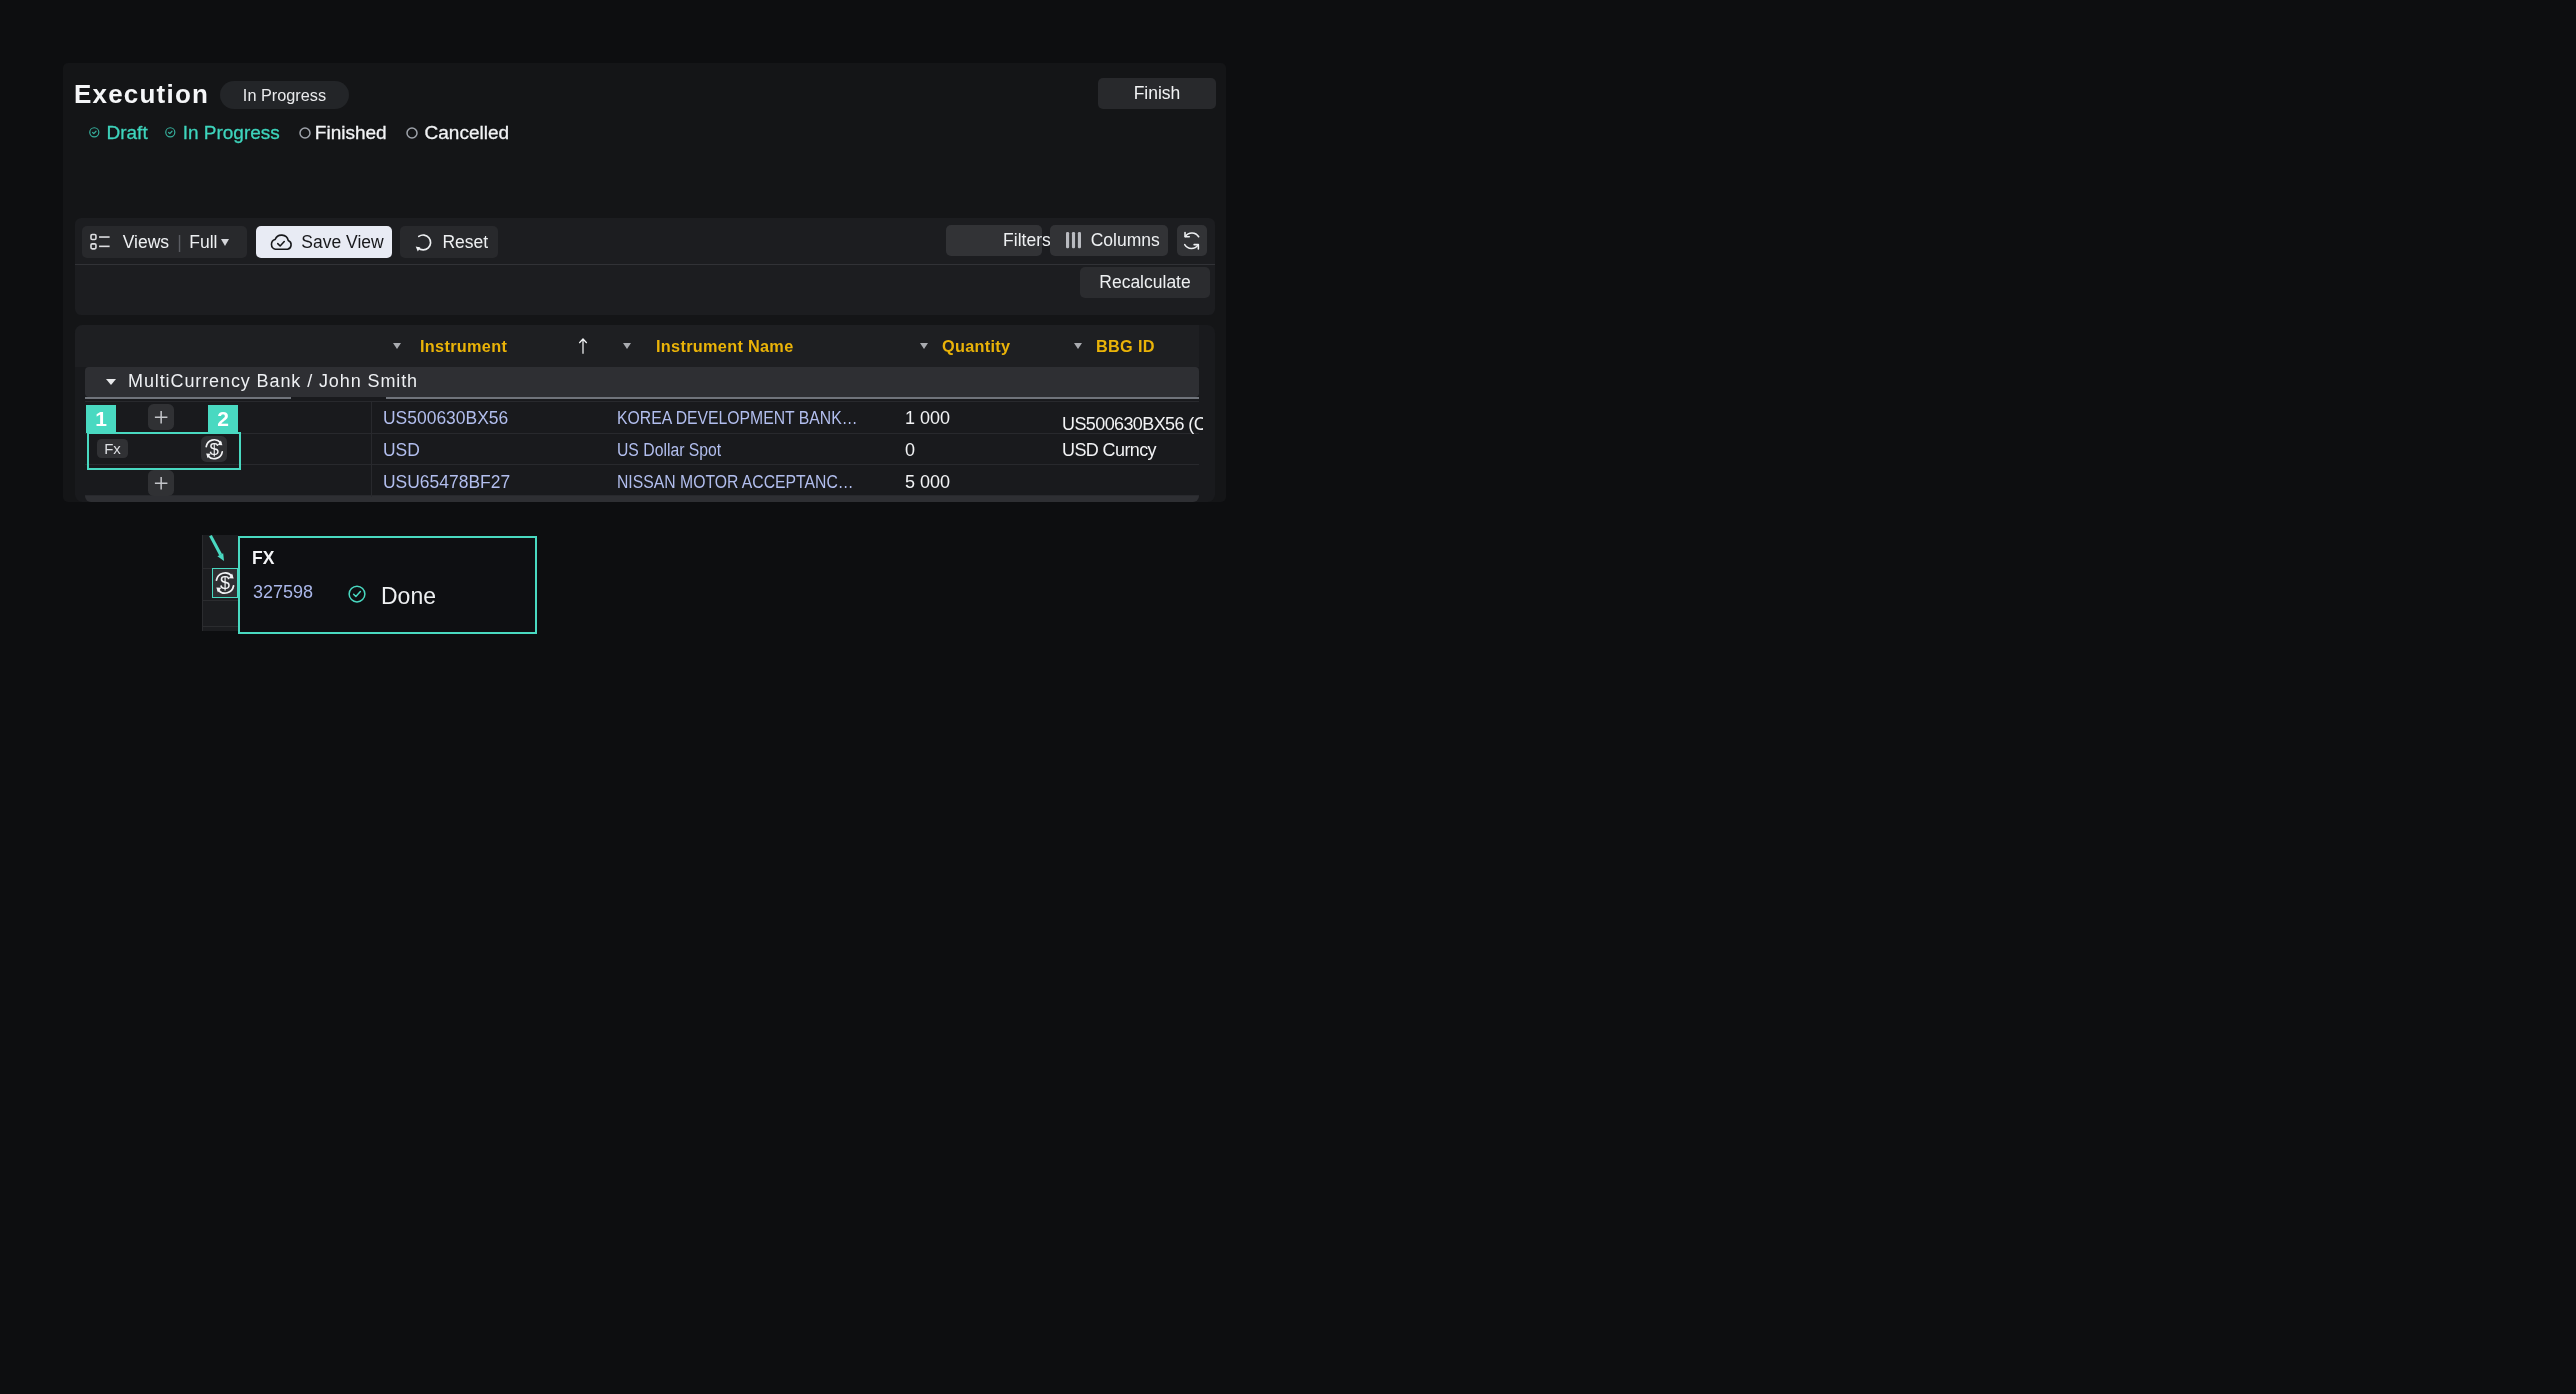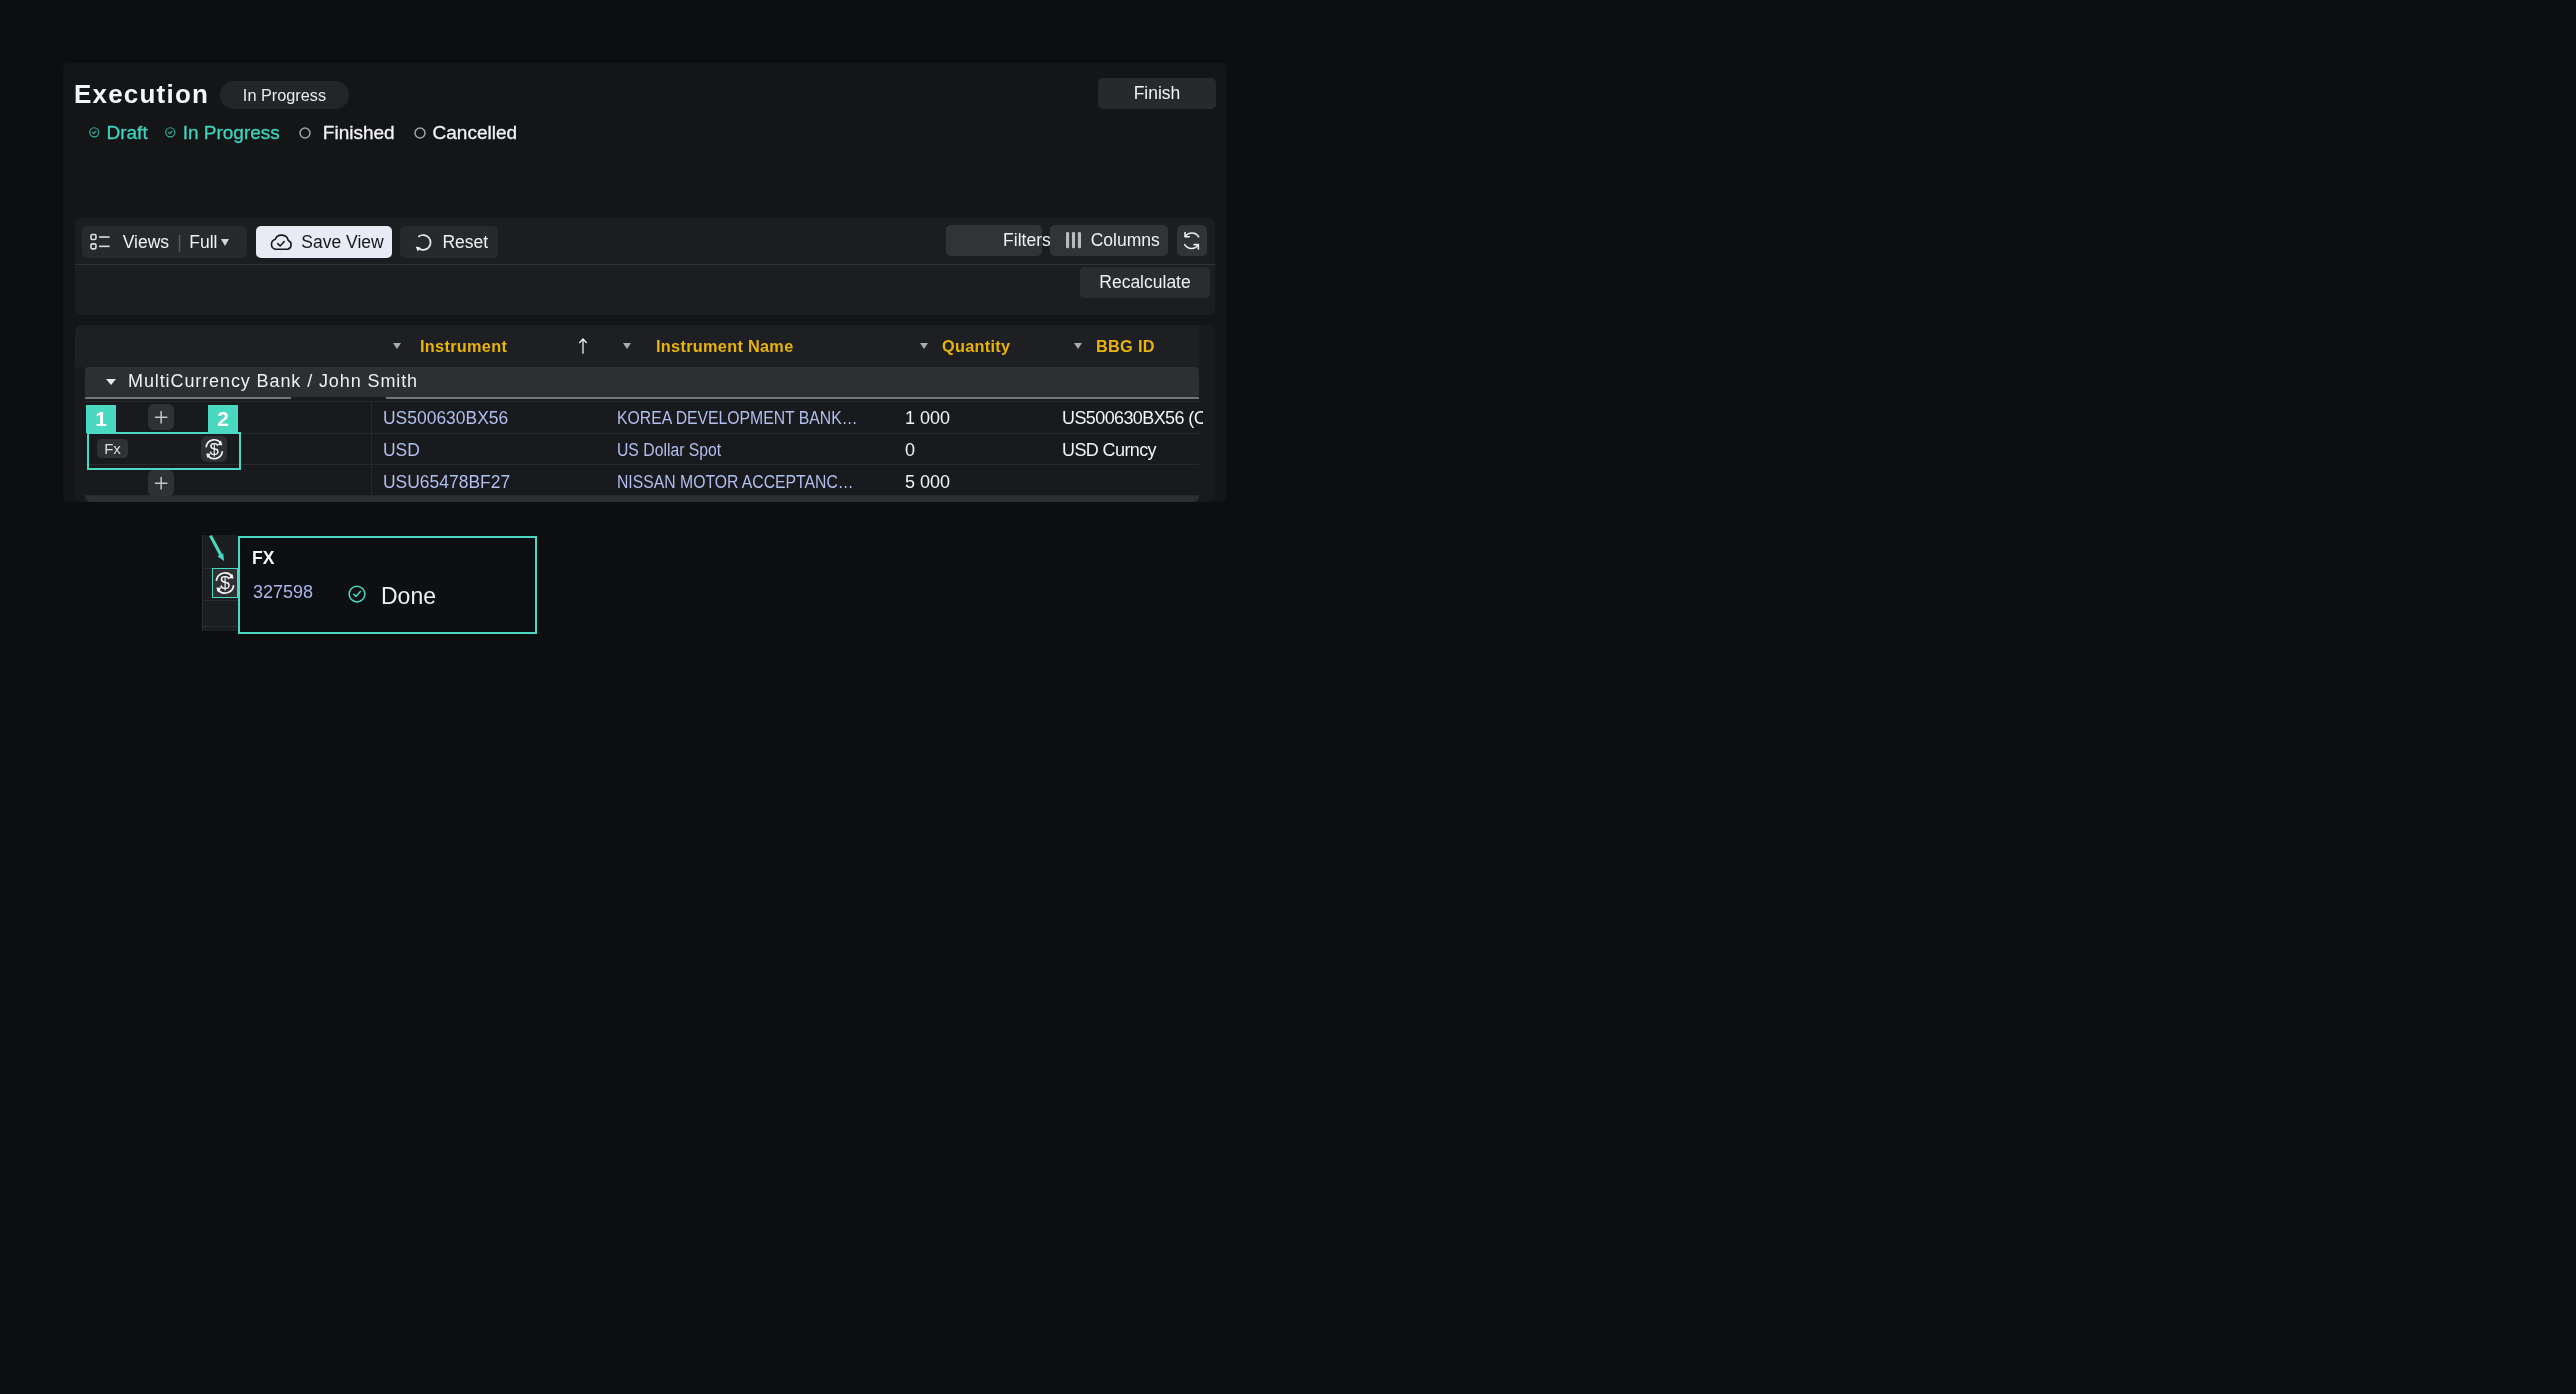--- a/index.html
+++ b/index.html
@@ -58,21 +58,21 @@
       </svg>
     <span class="teal" style="margin-left:6.9px;">Draft</span>
     <svg style="margin-left:17.5px;" width="10.6" height="10.6" viewBox="0 0 24 24" fill="none" stroke="#3ed5bd" stroke-width="2.7" opacity=".8">
         <circle cx="12" cy="12" r="10.3"></circle>
         <path d="M8.2 12.4l2.7 2.7 5-5.5" stroke-linecap="round" stroke-linejoin="round"></path>
       </svg>
     <span class="teal" style="margin-left:6.9px;">In Progress</span>
     <svg style="margin-left:19px;" width="12" height="12" viewBox="0 0 24 24" fill="none" stroke="#9fa3ab" stroke-width="3">
         <circle cx="12" cy="12" r="10"></circle>
       </svg>
-    <span class="white" style="margin-left:12px;text-align:center;">Finished</span>
+    <span class="white" style="margin-left:4px;text-align:center;">Finished</span>
     <svg style="margin-left:19px;" width="12" height="12" viewBox="0 0 24 24" fill="none" stroke="#9fa3ab" stroke-width="3">
         <circle cx="12" cy="12" r="10"></circle>
       </svg>
     <span class="white" style="margin-left:6.9px;">Cancelled</span>
   </div>
 
 
   <div class="abs toolwrap"></div>
   <div class="abs toolsep"></div>
   <div class="btn dark1" style="left:82px; top:226px; width:165px; height:32px;">
@@ -168,21 +168,21 @@
       </div>
     <div class="cellA" style="top:83px;">US500630BX56</div>
     <div class="cellA" style="top:115px;">USD</div>
     <div class="cellA" style="top:147px;">USU65478BF27</div>
     <div class="cellB" style="top:83px;">KOREA DEVELOPMENT BANK…</div>
     <div class="cellB" style="top:115px;">US Dollar Spot</div>
     <div class="cellB" style="top:147px;">NISSAN MOTOR ACCEPTANC…</div>
     <div class="cellC" style="top:83px;">1 000</div>
     <div class="cellC" style="top:115px;">0</div>
     <div class="cellC" style="top:147px;">5 000</div>
-    <div class="cellD" style="top:83px;">US500630BX56 (C</div>
+    <div class="cellD" style="top:89px;">US500630BX56 (C</div>
     <div class="cellD" style="top:115px;">USD Curncy</div>
     <div class="cellD" style="top:147px;margin-top:32px;">USU65478BF27 C</div>
   </div>
 
   <div class="abs ann-outline"></div>
   <div class="badge" style="left:86px; top:405px;">1</div>
   <div class="badge" style="left:208px; top:405px;">2</div>
   <div class="abs fxchip">Fx</div>
   <div class="xbtn" style="left:201px; top:436px; width:26px; height:26px;">
     <svg width="22.5" height="22.5" viewBox="0 0 36 36" fill="none">

